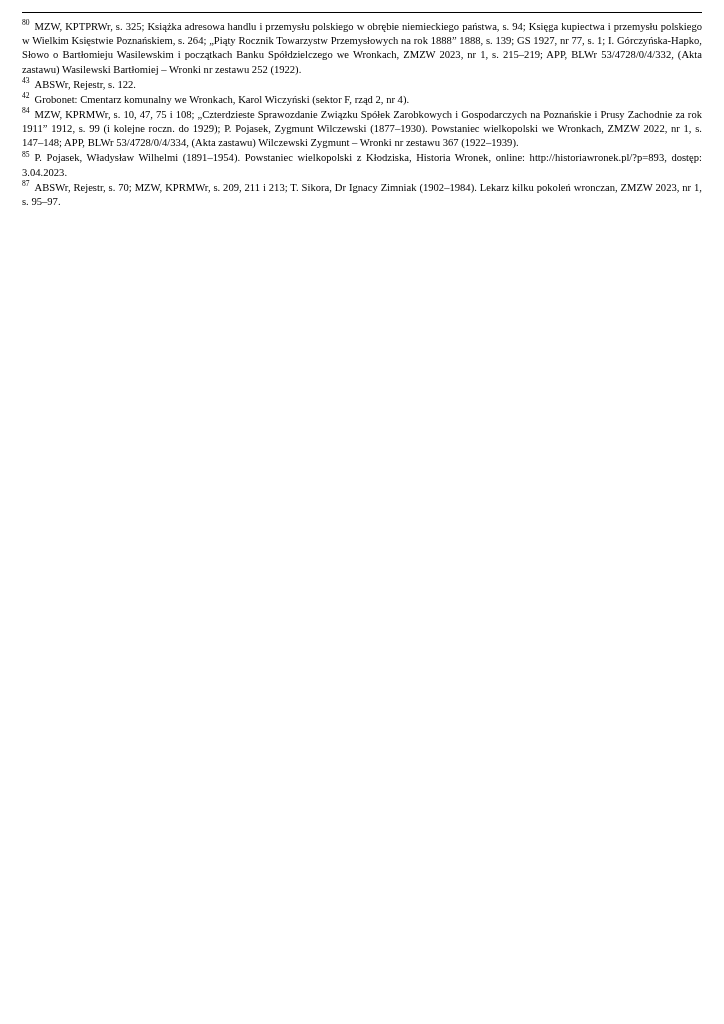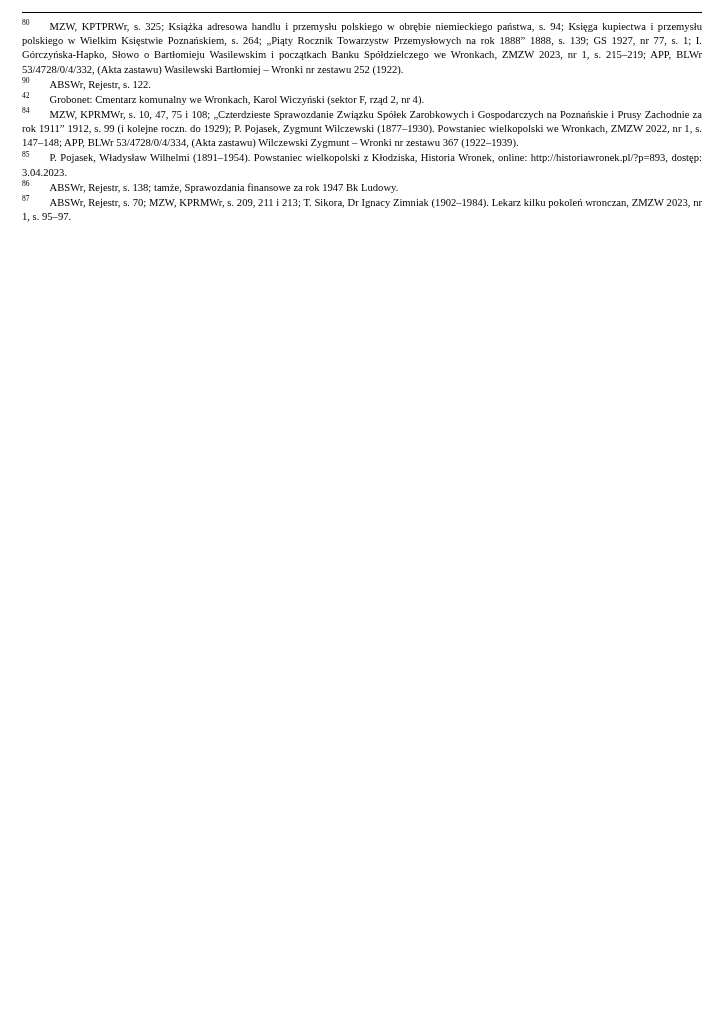--- a/index.html
+++ b/index.html
@@ -36,33 +36,32 @@
   }
   .fn {
     margin: 0 0 0.8px 0;
     text-indent: 0;
     hyphens: manual;
   }
   .fn sup {
     font-size: 7.6px;
     vertical-align: super;
     line-height: 0;
-    margin-right: 20px;
+    margin-right: 5px;
   }
   .it { }
   
   .fn span { }
 </style>
 </head>
 <body>
 
 <div class="page">
   <hr class="rule">
   <div class="footnotes" id="footnotes">
       <p class="fn"><sup>80</sup><span class="">MZW, KPTPRWr, s. 325; </span><span class="it">Książka adresowa handlu i przemysłu polskiego w obrębie niemieckiego państwa</span><span class="">, s. 94; </span><span class="it">Księga kupiectwa i przemysłu polskiego w Wielkim Księstwie Poznańskiem</span><span class="">, s. 264; „Piąty Rocznik Towarzystw Przemysłowych na rok 1888” 1888, s. 139; GS 1927, nr 77, s. 1; I. Górczyńska-Hapko, </span><span class="it">Słowo o Bartłomieju Wasilewskim i początkach Banku Spółdzielczego we Wronkach</span><span class="">, ZMZW 2023, nr 1, s. 215–219; APP, BLWr 53/4728/0/4/332, (Akta zastawu) Wasilewski Bartłomiej – Wronki nr zestawu 252 (1922).</span></p>
-      <p class="fn"><sup>90</sup><span class="">ABSWr, Rejestr, s. 122.</span></p>
+      <p class="fn"><sup>43</sup><span class="">ABSWr, Rejestr, s. 122.</span></p>
       <p class="fn"><sup>42</sup><span class="it">Grobonet</span><span class="">: Cmentarz komunalny we Wronkach, Karol Wiczyński (sektor F, rząd 2, nr 4).</span></p>
       <p class="fn"><sup>84</sup><span class="">MZW, KPRMWr, s. 10, 47, 75 i 108; „Czterdzieste Sprawozdanie Związku Spółek Zarobkowych i Gospodarczych na Poznańskie i Prusy Zachodnie za rok 1911” 1912, s. 99 (i kolejne roczn. do 1929); P. Pojasek, </span><span class="it">Zygmunt Wilczewski (1877–1930). Powstaniec wielkopolski we Wronkach</span><span class="">, ZMZW 2022, nr 1, s. 147–148; APP, BLWr 53/4728/0/4/334, (Akta zastawu) Wilczewski Zygmunt – Wronki nr zestawu 367 (1922–1939).</span></p>
       <p class="fn"><sup>85</sup><span class="">P. Pojasek, </span><span class="it">Władysław Wilhelmi (1891–1954). Powstaniec wielkopolski z Kłodziska</span><span class="">, Historia Wronek, online: http://historiawronek.pl/?p=893, dostęp: 3.04.2023.</span></p>
-      <p class="fn"><sup>86</sup><span class="">ABSWr, Rejestr, s. 138; tamże, Sprawozdania finansowe za rok 1947 Bk Ludowy.</span></p>
       <p class="fn"><sup>87</sup><span class="">ABSWr, Rejestr, s. 70; MZW, KPRMWr, s. 209, 211 i 213; T. Sikora, </span><span class="it">Dr Ignacy Zimniak (1902–1984). Lekarz kilku pokoleń wronczan</span><span class="">, ZMZW 2023, nr 1, s. 95–97.</span></p>
     </div>
 </div>
 
 </body></html>

